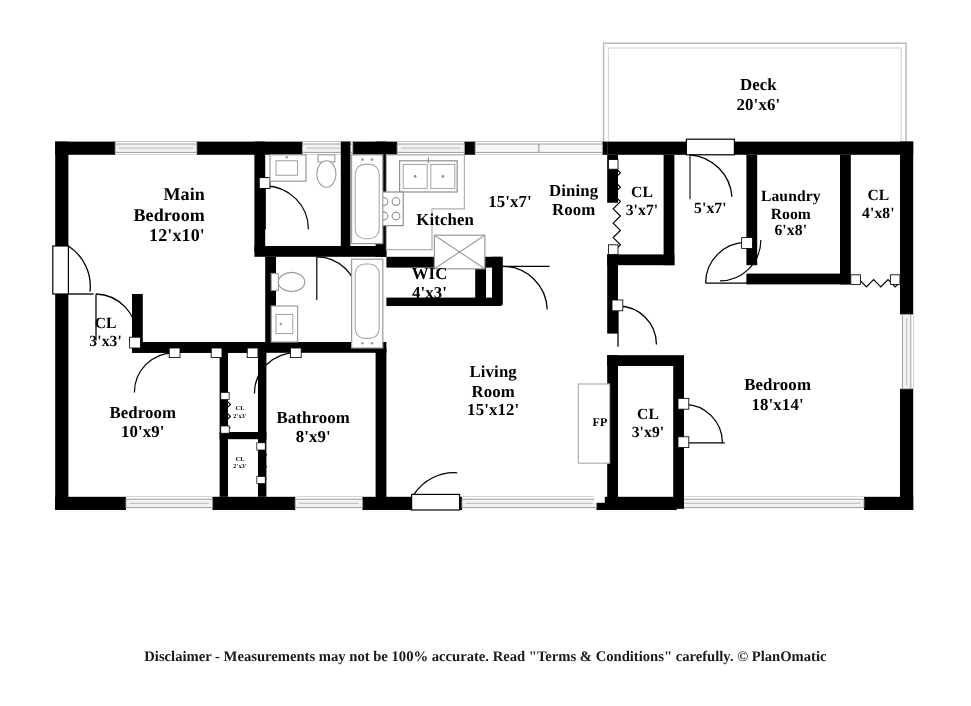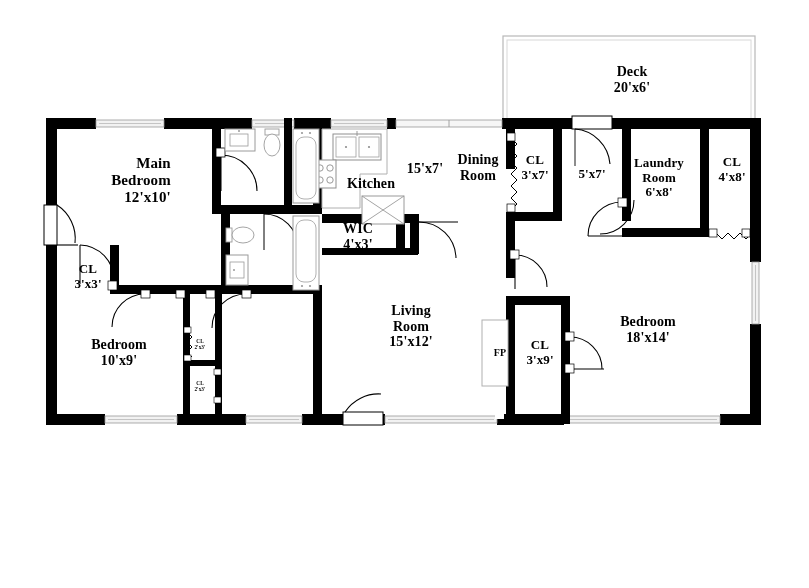--- a/index.html
+++ b/index.html
@@ -326,20 +326,22 @@
 Bedroom
 12'x10'</div>
 <div class="room-label lbl-sm" style="left:88px; top:277px;">CL
 3'x3'</div>
 <div class="room-label lbl-md" style="left:119px; top:353px;">Bedroom
 10'x9'</div>
 <div class="room-label lbl-tiny" style="left:200px; top:345px;">CL
 2'x3'</div>
 <div class="room-label lbl-tiny" style="left:200px; top:387px;">CL
 2'x3'</div>
+<div class="room-label lbl-md" style="left:261px; top:357px;">Bathroom
+8'x9'</div>
 <div class="room-label lbl-md" style="left:371px; top:168px;margin-top:16px;">Kitchen</div>
 <div class="room-label lbl-md" style="left:425px; top:169px;">15'x7'</div>
 <div class="room-label lbl-md" style="left:358px; top:237px;">WIC
 4'x3'</div>
 <div class="room-label lbl-md" style="left:478px; top:168px;">Dining
 Room</div>
 <div class="room-label lbl-sm" style="left:535px; top:168px;">CL
 3'x7'</div>
 <div class="room-label lbl-sm" style="left:592px; top:174px;">5'x7'</div>
 <div class="room-label lbl-sm" style="left:659px; top:178px;">Laundry
@@ -351,14 +353,15 @@
 Room
 15'x12'</div>
 <div class="room-label lbl-fp" style="left:500px; top:353px;">FP</div>
 <div class="room-label lbl-sm" style="left:540px; top:353px;">CL
 3'x9'</div>
 <div class="room-label lbl-md" style="left:648px; top:330px;">Bedroom
 18'x14'</div>
 <div class="room-label lbl-md" style="left:632px; top:80px;">Deck
 20'x6'</div>
 
+<div id="disclaimer">Disclaimer - Measurements may not be 100% accurate. Read "Terms &amp; Conditions" carefully. © PlanOmatic</div>
 
 </div>
 
 </body></html>

